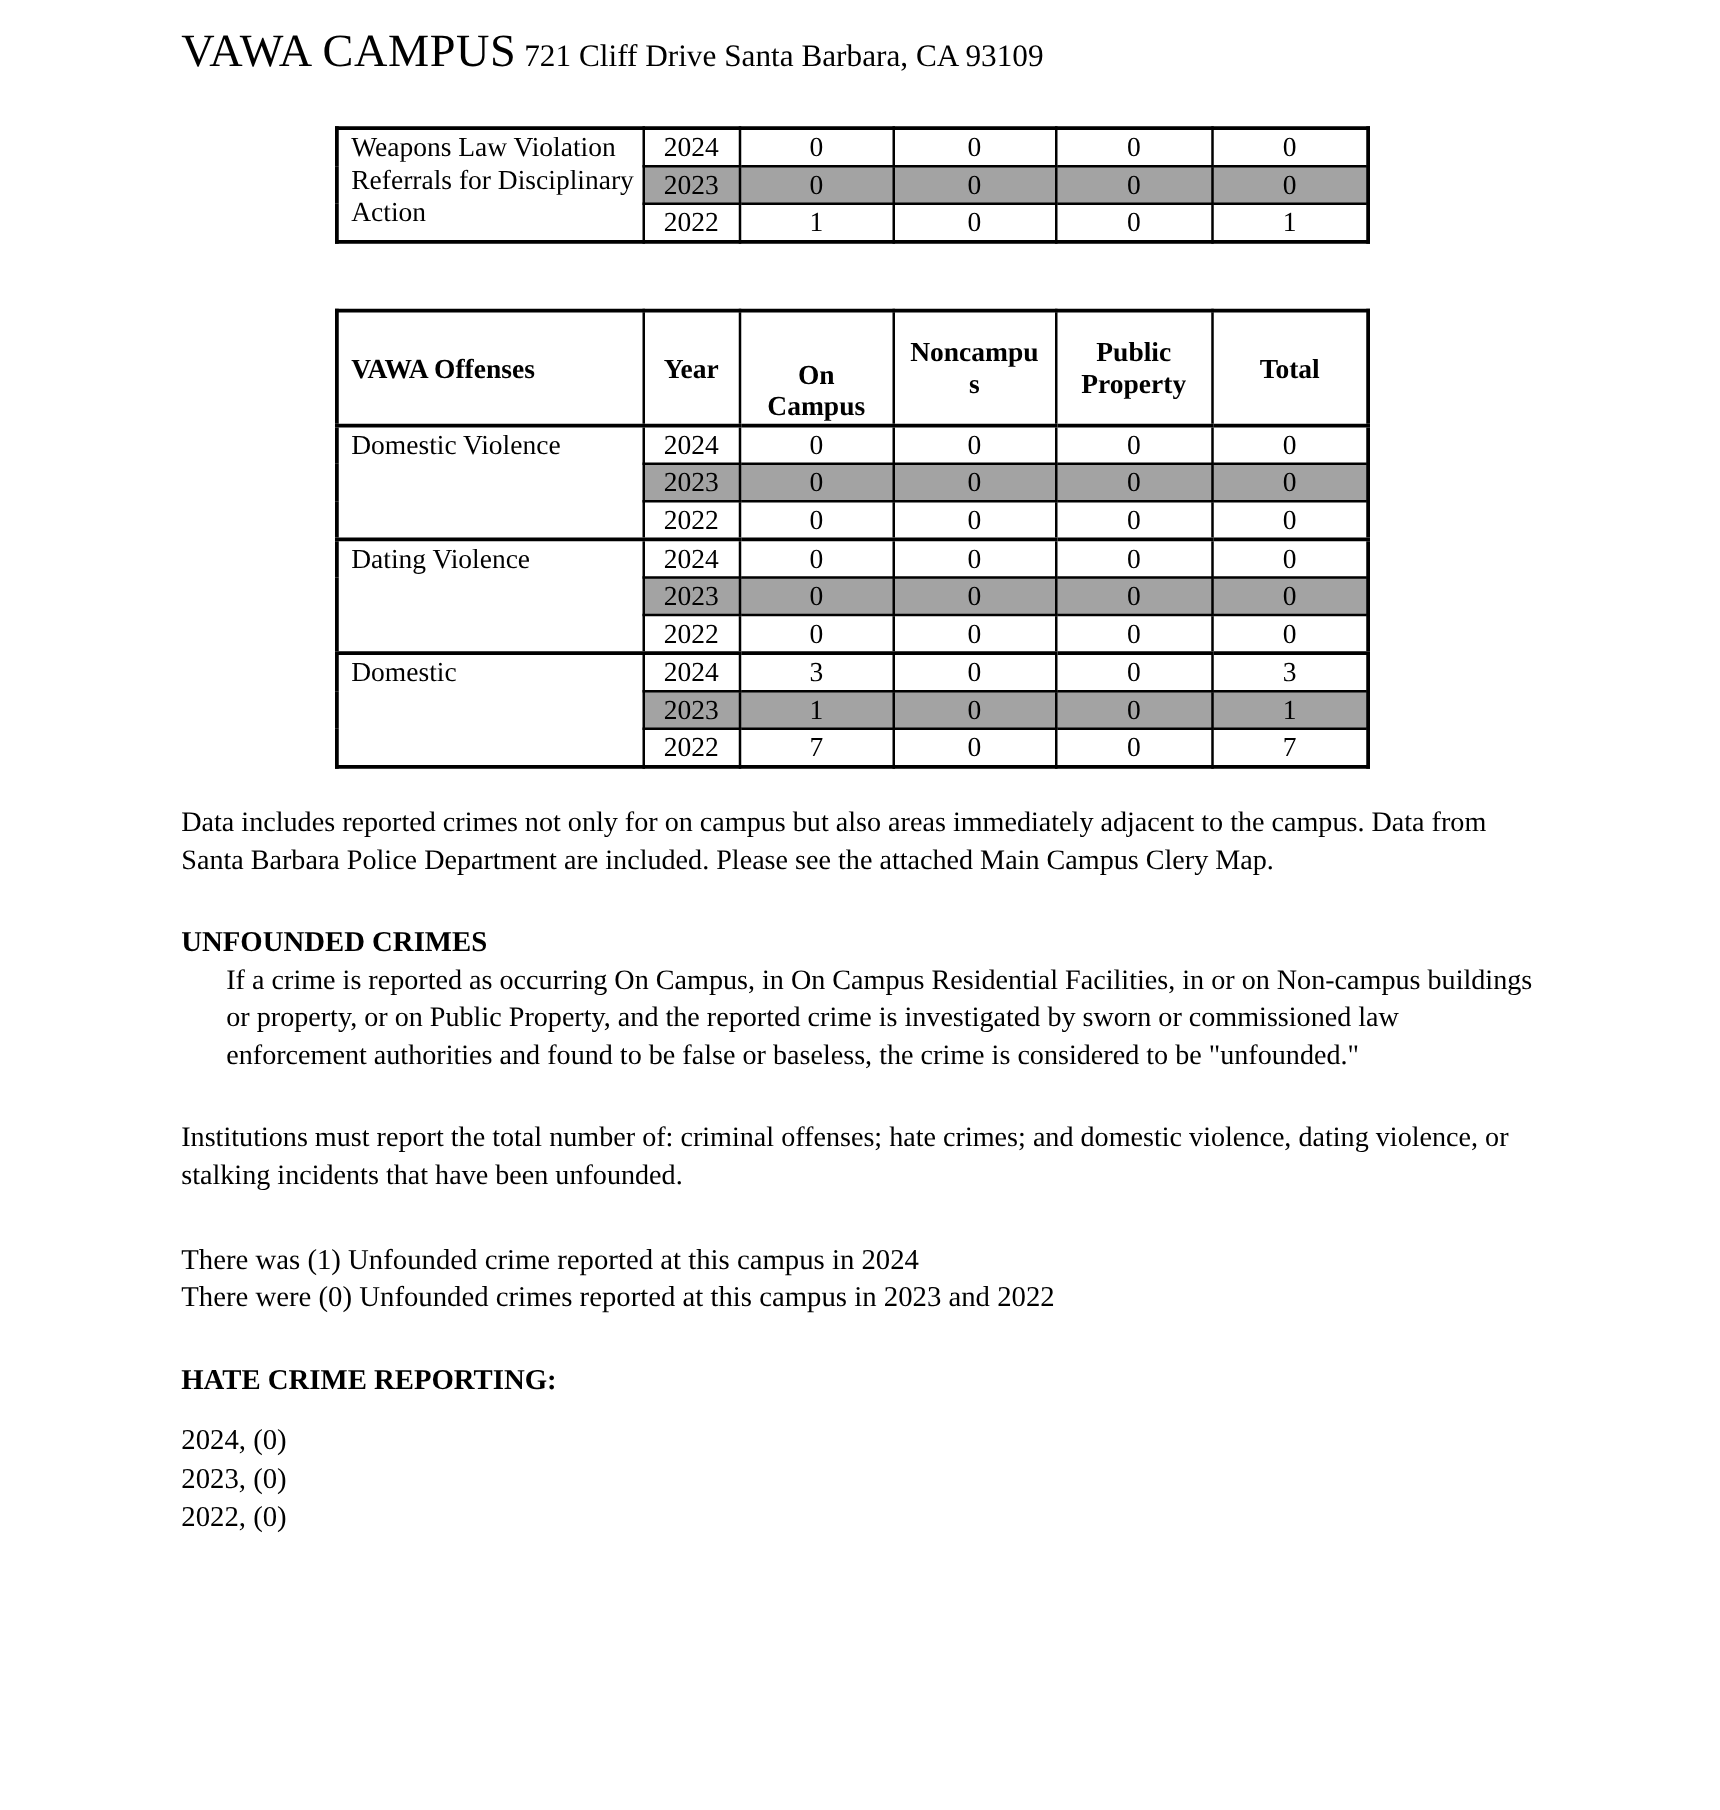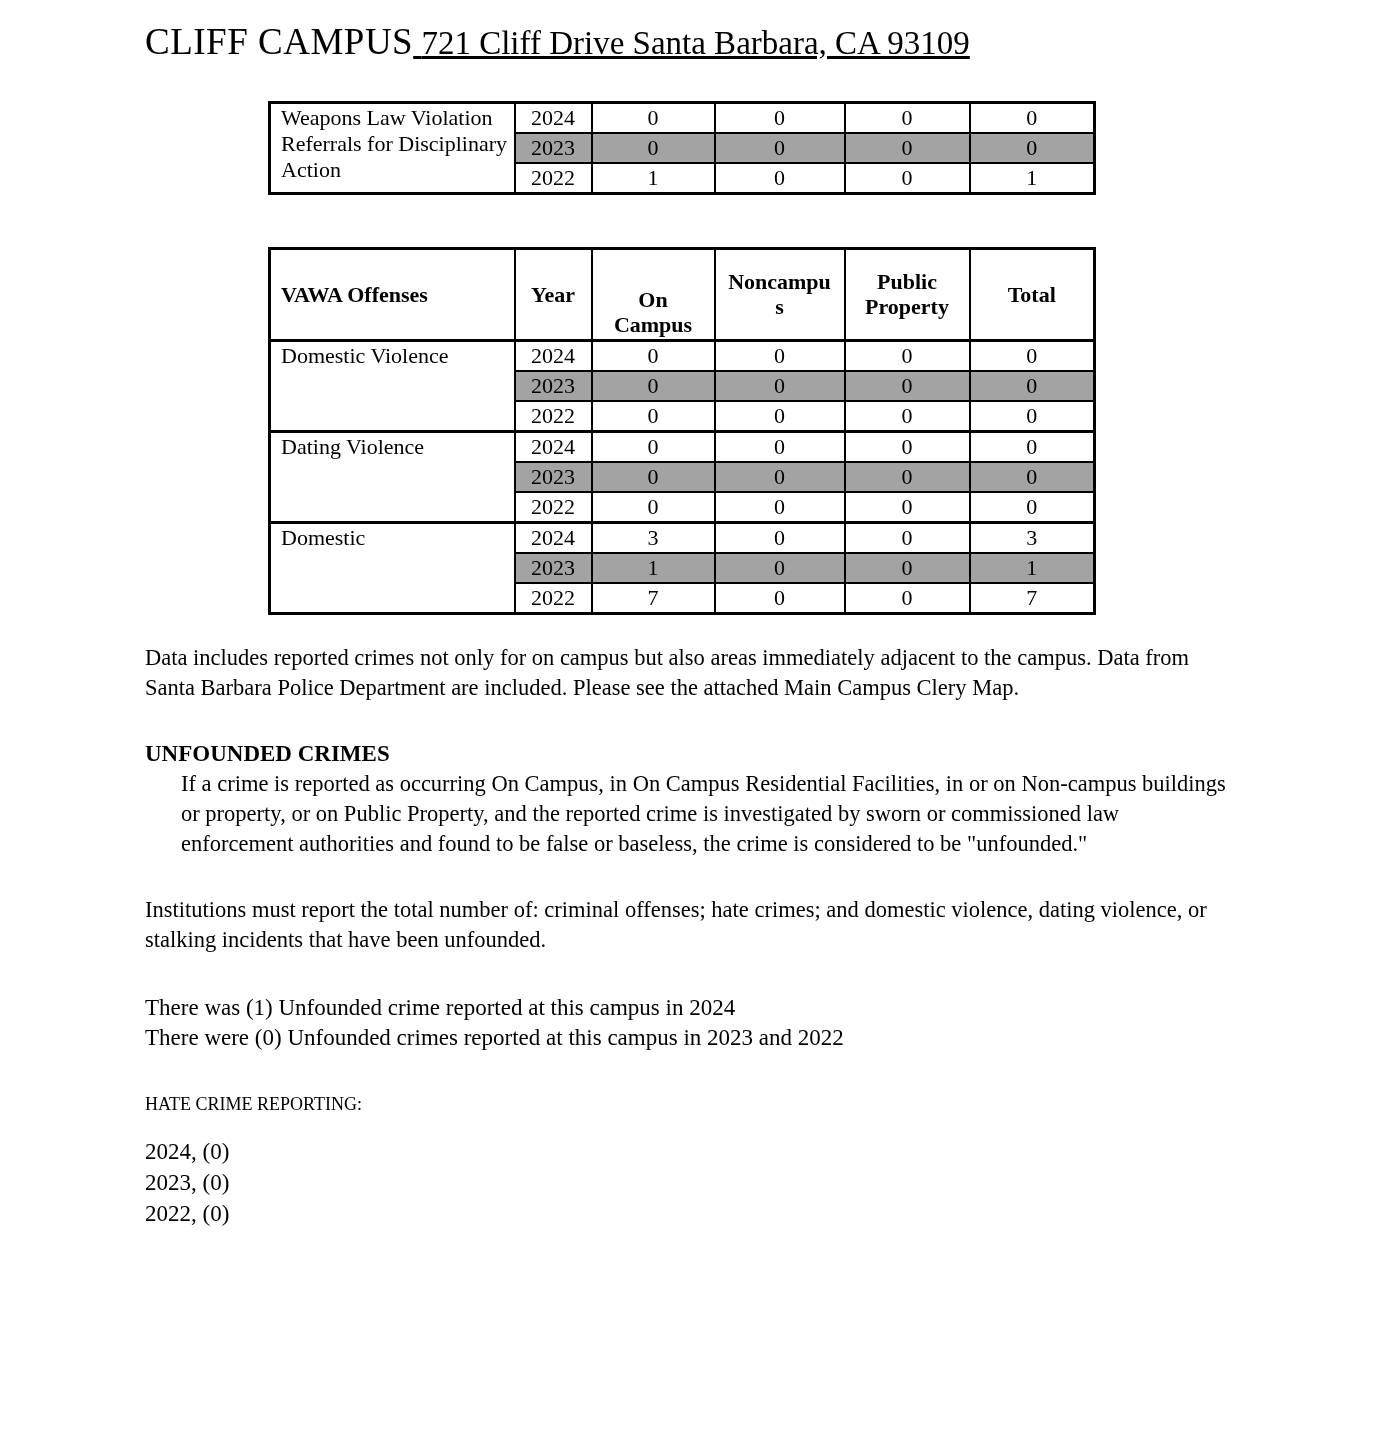--- a/index.html
+++ b/index.html
@@ -1,20 +1,20 @@
 <!DOCTYPE html>
 <html><head>
 <meta charset="utf-8">
 <style>
   html,body{margin:0;padding:0;background:#fff;}
   body{width:1376px;height:1448px;font-family:"Liberation Serif",serif;color:#000;overflow:hidden;}
   .content{padding:20px 140px 0 145px;}
   .doc-title{margin:0 0 0 0;font-weight:normal;}
   .doc-title .big{font-size:37px;letter-spacing:.5px;}
-  .doc-title .addr{font-size:33px;text-decoration:underline;}
+  .doc-title .addr{font-size:25px;}
   table{border-collapse:collapse;table-layout:fixed;margin-left:123px;border:3px solid #000;}
   col.c-label{width:245px;} col.c-year{width:77px;} col.c-v1{width:123px;}
   col.c-v2{width:130px;} col.c-v3{width:125px;} col.c-v4{width:125px;}
   th,td{border:2px solid #000;font-size:22px;padding:1px 6px;background:#fff;}
   thead th{font-weight:bold;text-align:center;vertical-align:middle;height:74px;border-bottom:3px solid #000;}
   th.offenses-h{text-align:left;padding-left:10px;}
   .hdr{display:inline-block;line-height:1.15;}
   .hdr-on{max-width:85px;margin-top:36px;}
   .hdr-non{max-width:106px;word-break:break-all;}
   .hdr-pub{max-width:100px;}
@@ -27,29 +27,29 @@
   .vawa-tbl{margin-top:52px;}
   .body-text{font-size:22.5px;line-height:30px;max-width:1090px;}
   .p-data{margin-top:28px;}
   .p-residential{margin-top:54px;font-style:italic;}
   .h-unfounded{margin-top:36px;font-size:23px;font-weight:bold;line-height:30px;}
   .p-unfounded{margin-top:0;margin-left:36px;}
   .p-institutions{margin-top:36px;}
   .unfounded-counts{margin-top:38px;font-size:23px;line-height:30px;}
   .unfounded-counts .b{font-weight:normal;}
   .unfounded-counts .r{font-weight:normal;}
-  .h-hate{margin-top:36px;font-size:18px;font-weight:normal;line-height:30px;}
+  .h-hate{margin-top:36px;font-size:23px;font-weight:bold;line-height:30px;}
   .hate-lines{margin-top:17px;font-size:23px;line-height:31px;}
 </style>
 </head>
 <body>
 
 <div class="content">
 
-  <h1 class="doc-title"><span class="big">CLIFF CAMPUS</span><span class="addr">&nbsp;<span>721 Cliff Drive Santa Barbara, CA 93109</span></span></h1>
+  <h1 class="doc-title"><span class="big">VAWA CAMPUS</span><span class="addr">&nbsp;<span>721 Cliff Drive Santa Barbara, CA 93109</span></span></h1>
 
   <table class="weapons-tbl">
     <colgroup>
       <col class="c-label">
         <col class="c-year">
         <col class="c-v1">
         <col class="c-v2">
         <col class="c-v3">
         <col class="c-v4">
     </colgroup>

